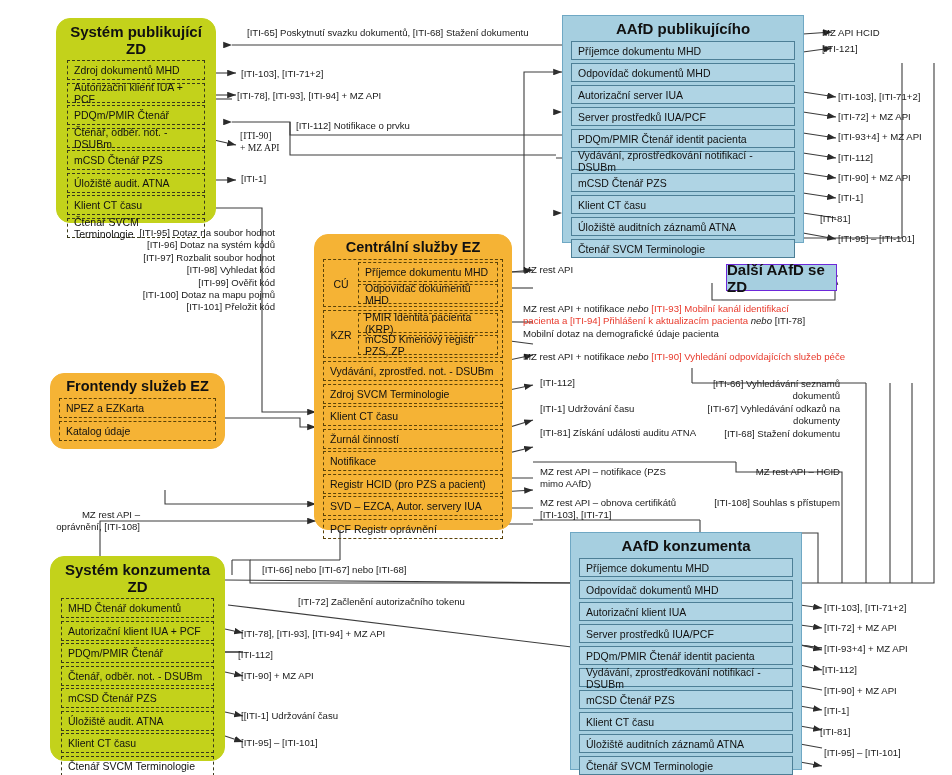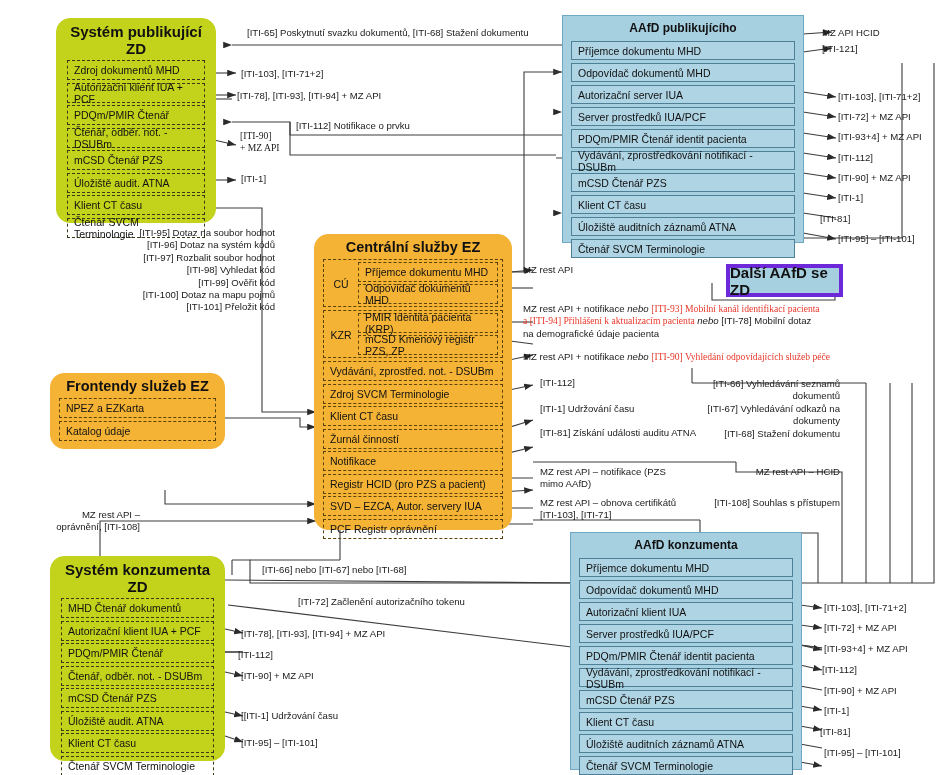--- a/index.html
+++ b/index.html
@@ -23,31 +23,31 @@
   .orange .row{border:1px dashed #5a4208;background:transparent;font-size:10.5px;
     color:#111;padding:0 6px;height:20px;margin:0 8px 2.5px 8px;}
   .orange .sub{border:1px dashed #5a4208;margin:0 8px 3px 8px;padding:2px 0 0 0;display:flex;}
   .orange .sub .lab{width:34px;flex:0 0 34px;display:flex;align-items:center;
      justify-content:center;font-size:10.5px;color:#111;}
   .orange .sub .inner{flex:1;}
   .orange .sub .inner .row{margin:0 4px 2px 0;}
 
   
   .blue{background:#A6CFE0;border:1px solid #6FA8C4;}
-  .blue .title{font-size:12px;line-height:17px;padding:4px 6px 4px 6px;}
+  .blue .title{font-size:15px;line-height:17px;padding:4px 6px 4px 6px;}
   .blue .row{border:1px solid #4d7f96;background:#AFD4E4;font-size:10.5px;
     color:#111;padding:0 6px;height:19px;margin:0 8px 3px 8px;}
 
-  .pill{background:#A6CFE0;border:4px solid #6d28d9;display:flex;align-items:center;
+  .pill{background:#A6CFE0;border:1px solid #6d28d9;display:flex;align-items:center;
      justify-content:center;font-weight:bold;font-size:15px;color:#111;}
 
   
   .ann{position:absolute;font-size:9.6px;line-height:12.4px;color:#1a1a1a;white-space:pre-line;}
   .ann.r{text-align:right;}
-  .ann .red{color:#E8392B;font-family:Liberation Serif, serif;}
+  .ann .red{color:#E8392B;}
   .ann i{font-style:italic;}
 </style>
 </head>
 <body>
 
 <div id="stage">
 
   <svg id="wires" viewBox="0 0 952 775">
     <defs>
       <marker id="ah" markerWidth="9" markerHeight="9" refX="8" refY="3" orient="auto">

